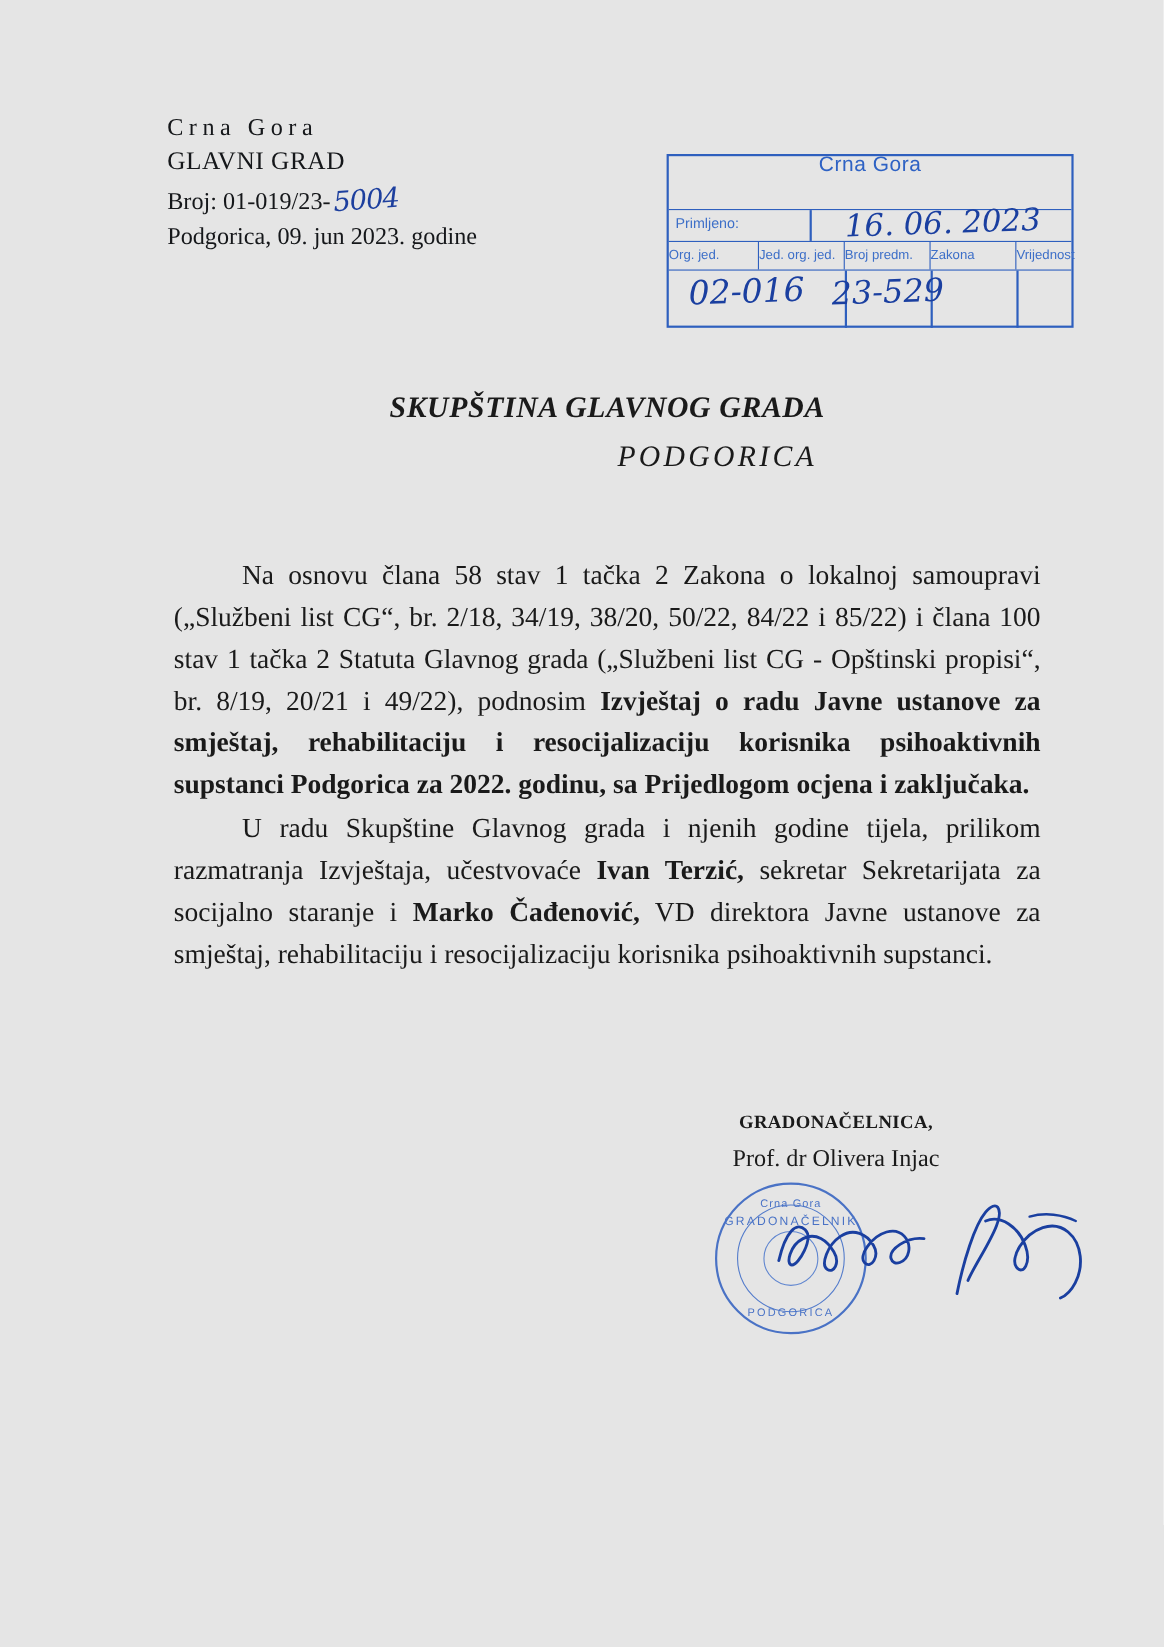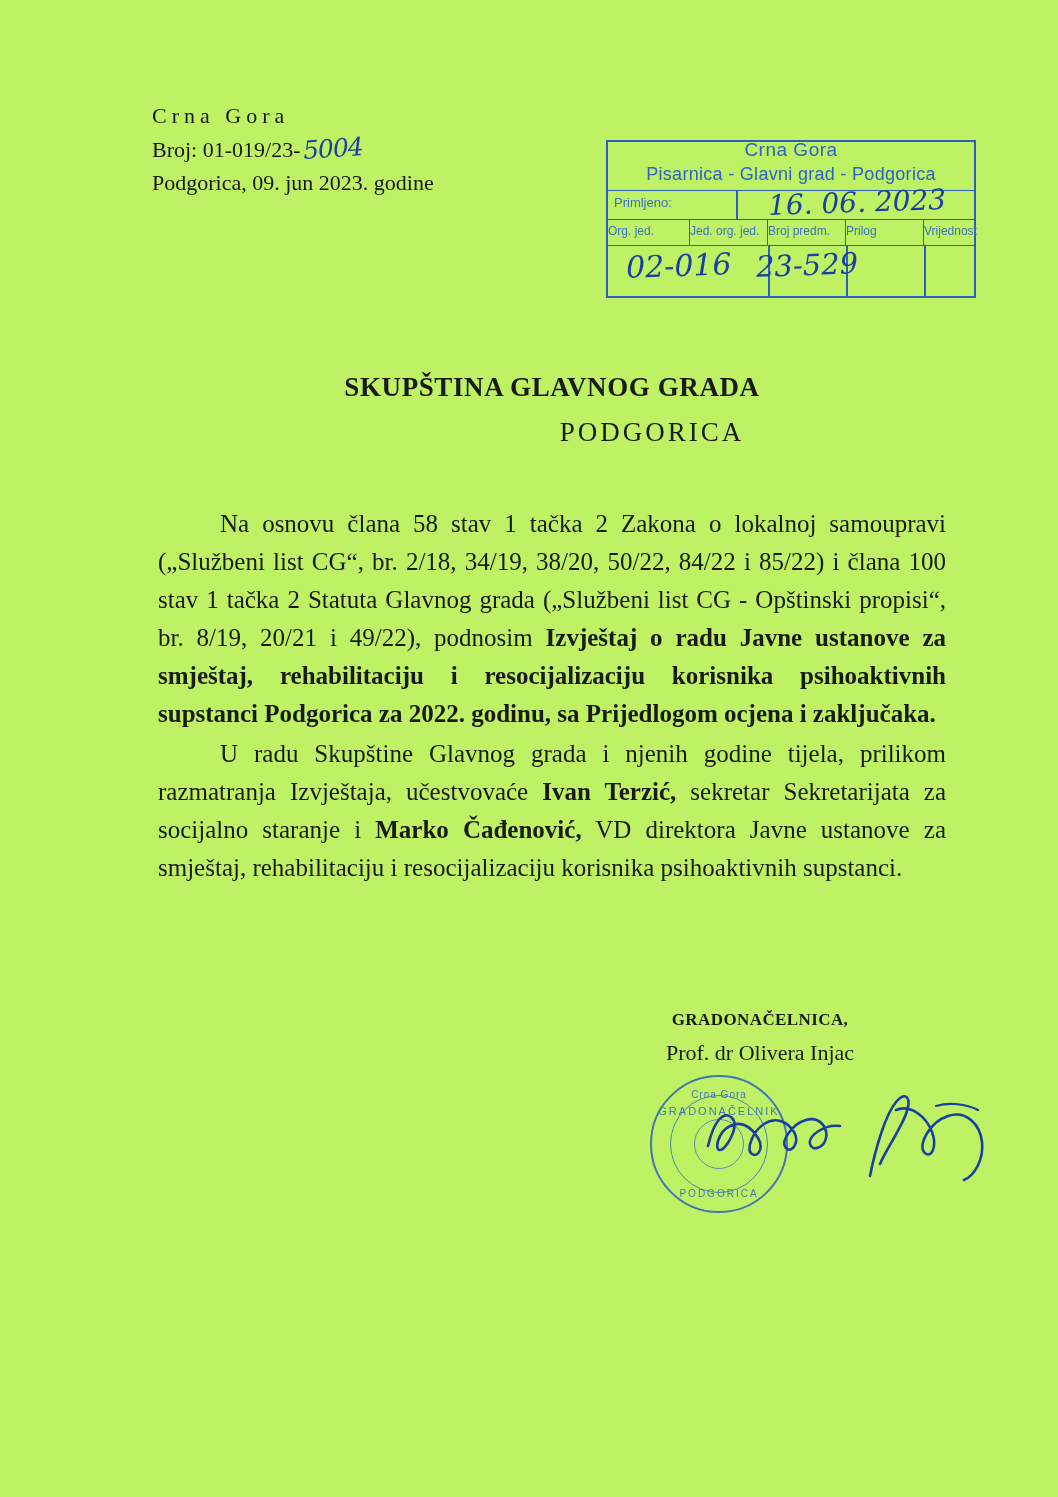--- a/index.html
+++ b/index.html
@@ -12,21 +12,21 @@
     height: 1497px;
     position: relative;
     font-family: "Liberation Serif", serif;
     color: #1a1a1a;
     overflow: hidden;
   }
 
   .page {
     position: absolute;
     inset: 0;
-    background: #bef264;
+    background: #e5e5e5;
   }
 
   
   .letterhead {
     position: absolute;
     left: 152px;
     top: 100px;
     width: 430px;
     font-size: 23px;
     line-height: 1.42;
@@ -170,23 +170,24 @@
     left: 148px;
     top: 106px;
     font-size: 29px;
     transform: rotate(-2deg);
   }
 
   
   .addressee {
     position: absolute;
     left: 152px;
-    top: 372px;
+    top: 355px;
     width: 800px;
     text-align: center;
+    font-style: italic;
   }
   .addressee .line1 {
     font-weight: bold;
     font-size: 27px;
     letter-spacing: 0.6px;
   }
   .addressee .line2 {
     font-size: 27px;
     letter-spacing: 3px;
     margin-top: 14px;
@@ -280,40 +281,40 @@
     pointer-events: none;
   }
 </style>
 </head>
 <body>
 
 <div class="page">
 
   <div class="letterhead">
     <div class="lh-country">Crna Gora</div>
+    <div class="lh-city">GLAVNI GRAD</div>
     <div class="lh-line">
       <span>Broj: 01-019/23-</span><span class="handwritten-num">5004</span>
     </div>
     <div class="lh-line">Podgorica, 09. jun 2023. godine</div>
   </div>
 
   <div class="stamp-box">
     <div class="stamp-title">Crna Gora</div>
-    <div class="stamp-sub">Pisarnica - Glavni grad - Podgorica</div>
 
     <div class="stamp-row1">
       <span class="lbl">Primljeno:</span>
       <span class="divider"></span>
     </div>
 
     <div class="stamp-row2">
       <div class="stamp-cell" style="left:0;width:82px;">Org. jed.</div>
       <div class="stamp-cell" style="left:82px;width:78px;">Jed. org. jed.</div>
       <div class="stamp-cell" style="left:160px;width:78px;">Broj predm.</div>
-      <div class="stamp-cell" style="left:238px;width:78px;">Prilog</div>
+      <div class="stamp-cell" style="left:238px;width:78px;">Zakona</div>
       <div class="stamp-cell" style="left:316px;width:54px;border-right:none;">Vrijednost</div>
     </div>
 
     <div class="stamp-vline" style="left:160px;"></div>
     <div class="stamp-vline" style="left:238px;"></div>
     <div class="stamp-vline" style="left:316px;"></div>
 
     <div class="hw hw-date">16. 06. 2023</div>
     <div class="hw hw-org">02-016</div>
     <div class="hw hw-broj">23-529</div>

